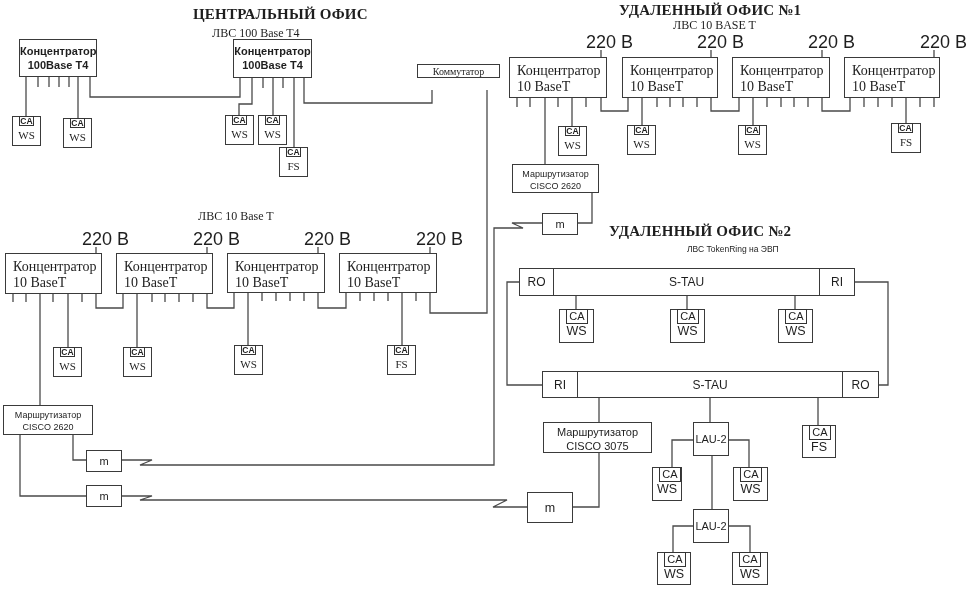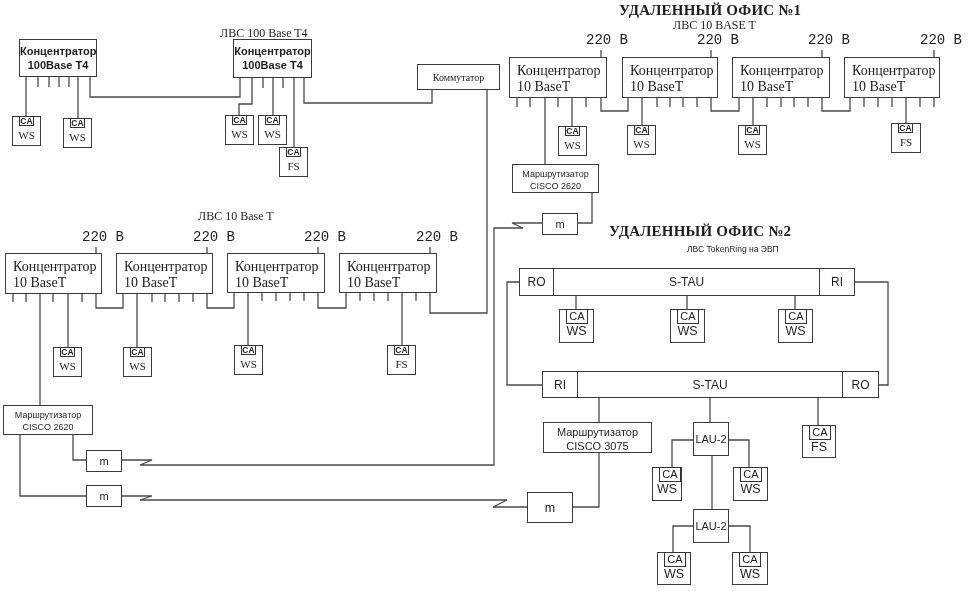--- a/index.html
+++ b/index.html
@@ -4,21 +4,21 @@
 <style>
   html,body{margin:0;padding:0;background:#fff;}
   #canvas{position:relative;width:970px;height:591px;overflow:hidden;background:#fff;color:#1e1e1e;}
   svg.links{position:absolute;left:0;top:0;width:970px;height:591px;}
   svg.links path{fill:none;stroke:#4a4a4a;stroke-width:1.3;}
   .box{position:absolute;border:1px solid #3a3a3a;background:#fff;box-sizing:border-box;}
   .txt{position:absolute;white-space:nowrap;}
   .title{font-family:"Liberation Serif",serif;font-weight:bold;font-size:15px;letter-spacing:0.2px;}
   .lan{font-family:"Liberation Serif",serif;font-size:12px;}
   .lan-sans{font-family:"Liberation Sans",sans-serif;font-size:8.5px;}
-  .pwr{font-family:Liberation Mono, monospace;font-size:14px;text-align:right;}
+  .pwr{font-family:Liberation Sans, sans-serif;font-size:18px;text-align:right;}
   .hub10{font-family:"Liberation Serif",serif;font-size:14px;line-height:16px;padding:5px 0 0 7px;height:41px;}
   .hub100{font-family:"Liberation Sans",sans-serif;font-weight:bold;font-size:11px;line-height:14px;text-align:center;padding-top:4px;}
   .node{width:29px;height:30px;}
   .node .ca{position:absolute;top:-1px;left:6px;width:15px;height:10px;border:1px solid #333;box-sizing:border-box;font-family:"Liberation Sans",sans-serif;font-weight:bold;font-size:8.5px;line-height:8px;text-align:center;background:#fff;}
   .node .nt{position:absolute;left:0;right:0;top:12px;text-align:center;font-family:"Liberation Serif",serif;font-size:11px;}
   .tnode{width:35px;height:34px;}
   .tnode .ca{position:absolute;top:-1px;left:6px;width:22px;height:15px;border:1px solid #333;box-sizing:border-box;font-family:"Liberation Sans",sans-serif;font-size:11px;line-height:13px;text-align:center;background:#fff;}
   .tnode .nt{position:absolute;left:0;right:0;top:14px;text-align:center;font-family:"Liberation Sans",sans-serif;font-size:12.5px;}
   .router{font-family:"Liberation Sans",sans-serif;font-size:9px;line-height:12px;text-align:center;padding-top:3px;}
   .router.big{font-size:11px;line-height:14px;padding-top:2px;}
@@ -90,21 +90,22 @@
     <path d="M599,453V507H573"></path>
     <path d="M710,398V422"></path>
     <path d="M693,440H672V467"></path>
     <path d="M729,440H749V467"></path>
     <path d="M818,398V425"></path>
     <path d="M712,456V509"></path>
     <path d="M693,526H673V552"></path>
     <path d="M729,526H750V552"></path>
   </svg>
 
-  <div class="txt lan" style="left:220px;top:26px;">ЛВС 100 Base T4</div>
+  <div class="txt title" style="left:193px;top:6px;">ЦЕНТРАЛЬНЫЙ ОФИС</div>
+  <div class="txt lan" style="left:212px;top:26px;">ЛВС 100 Base T4</div>
 
   <div class="box hub100" style="left:19px;top:39px;width:78px;height:38px;">
     <div>Концентратор</div>
     <div>100Base T4</div>
   </div>
   <div class="box hub100" style="left:233px;top:39px;width:79px;height:39px;">
     <div>Концентратор</div>
     <div>100Base T4</div>
   </div>
 
@@ -122,21 +123,21 @@
   </div>
   <div class="box node" style="left:258px;top:115px;">
     <span class="ca">CA</span>
     <span class="nt">WS</span>
   </div>
   <div class="box node" style="left:279px;top:147px;">
     <span class="ca">CA</span>
     <span class="nt">FS</span>
   </div>
 
-  <div class="box switch" style="left:417px;top:64px;width:83px;height:26px;">
+  <div class="box switch" style="left:417px;top:64px;width:83px;height:14px;">
     <span>Коммутатор</span>
   </div>
 
   <div class="txt lan" style="left:198px;top:209px;">ЛВС 10 Base T</div>
 
   <div class="txt pwr" style="left:82px;top:229px;">220 В</div>
   <div class="txt pwr" style="left:193px;top:229px;">220 В</div>
   <div class="txt pwr" style="left:304px;top:229px;">220 В</div>
   <div class="txt pwr" style="left:416px;top:229px;">220 В</div>
 

